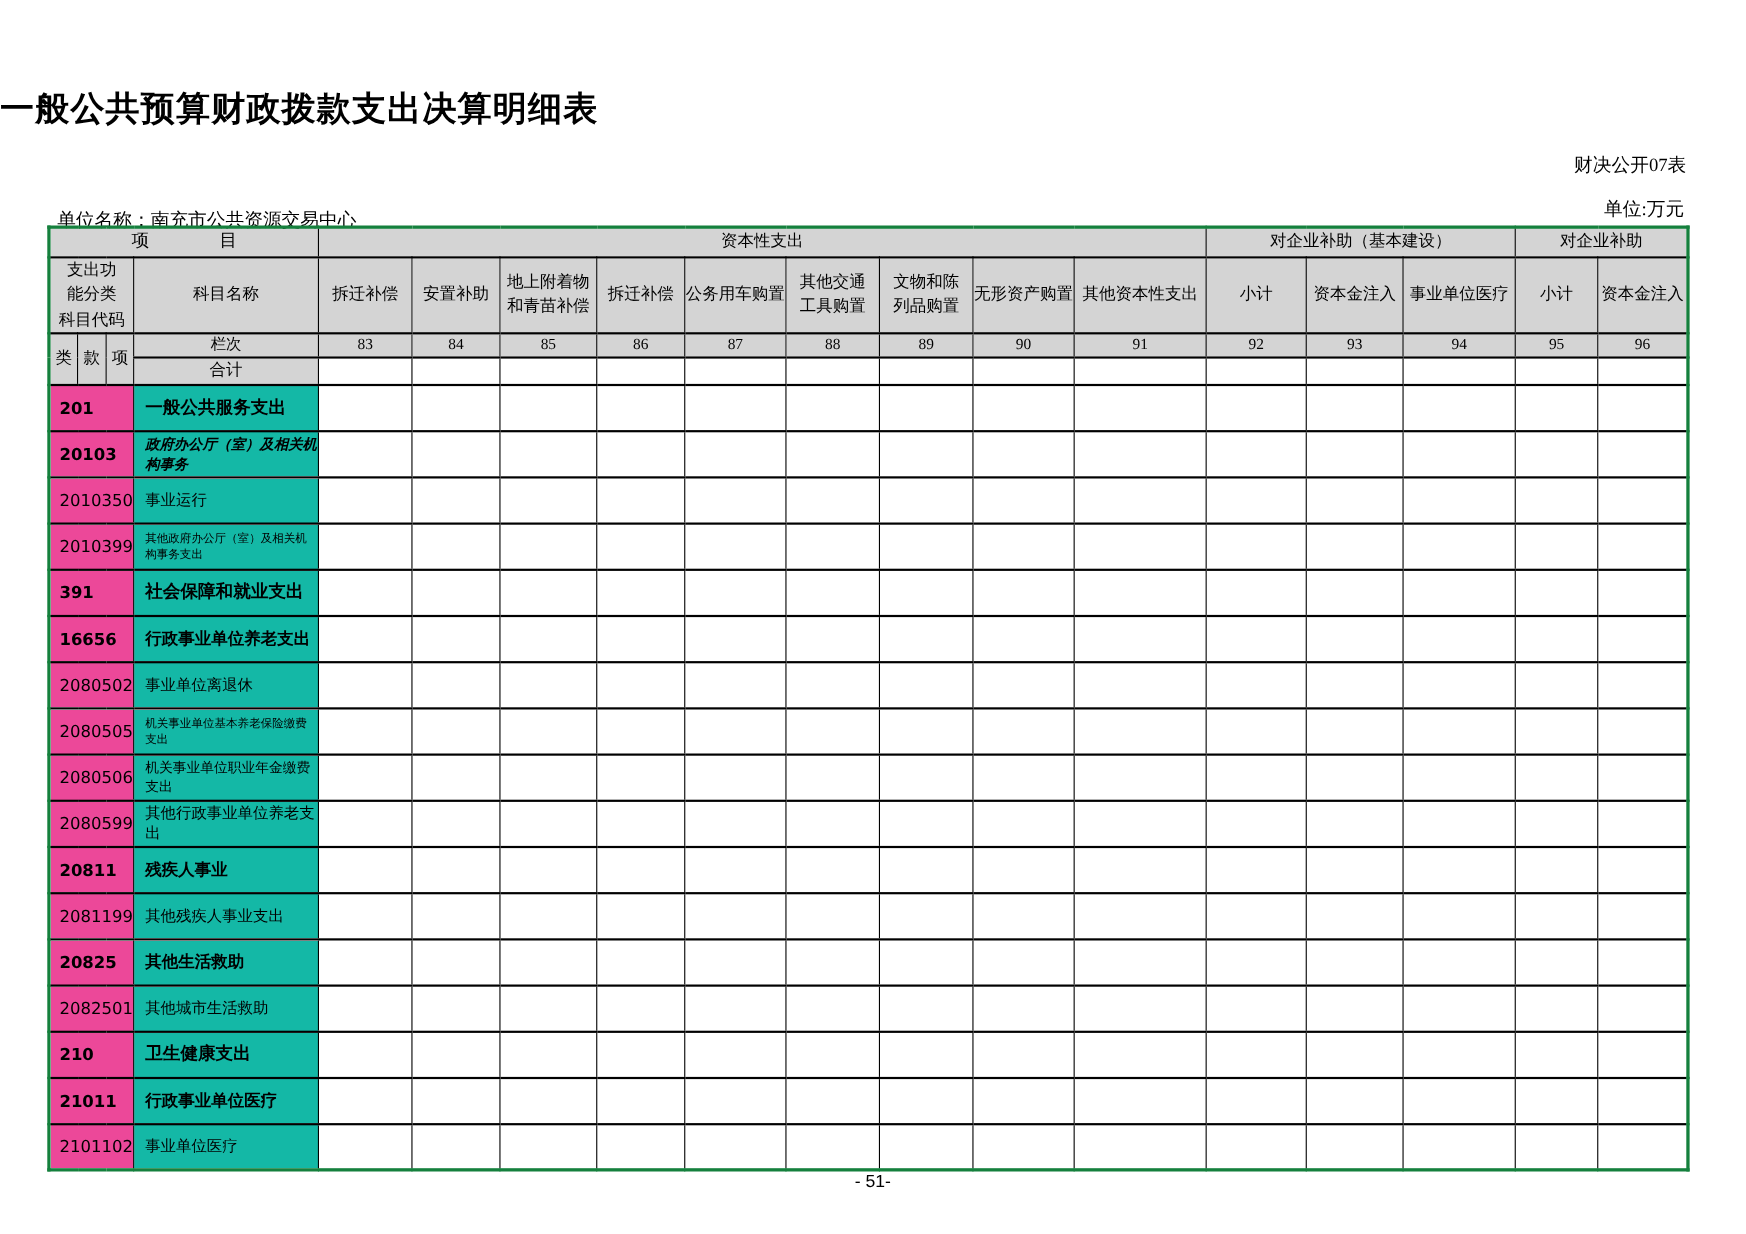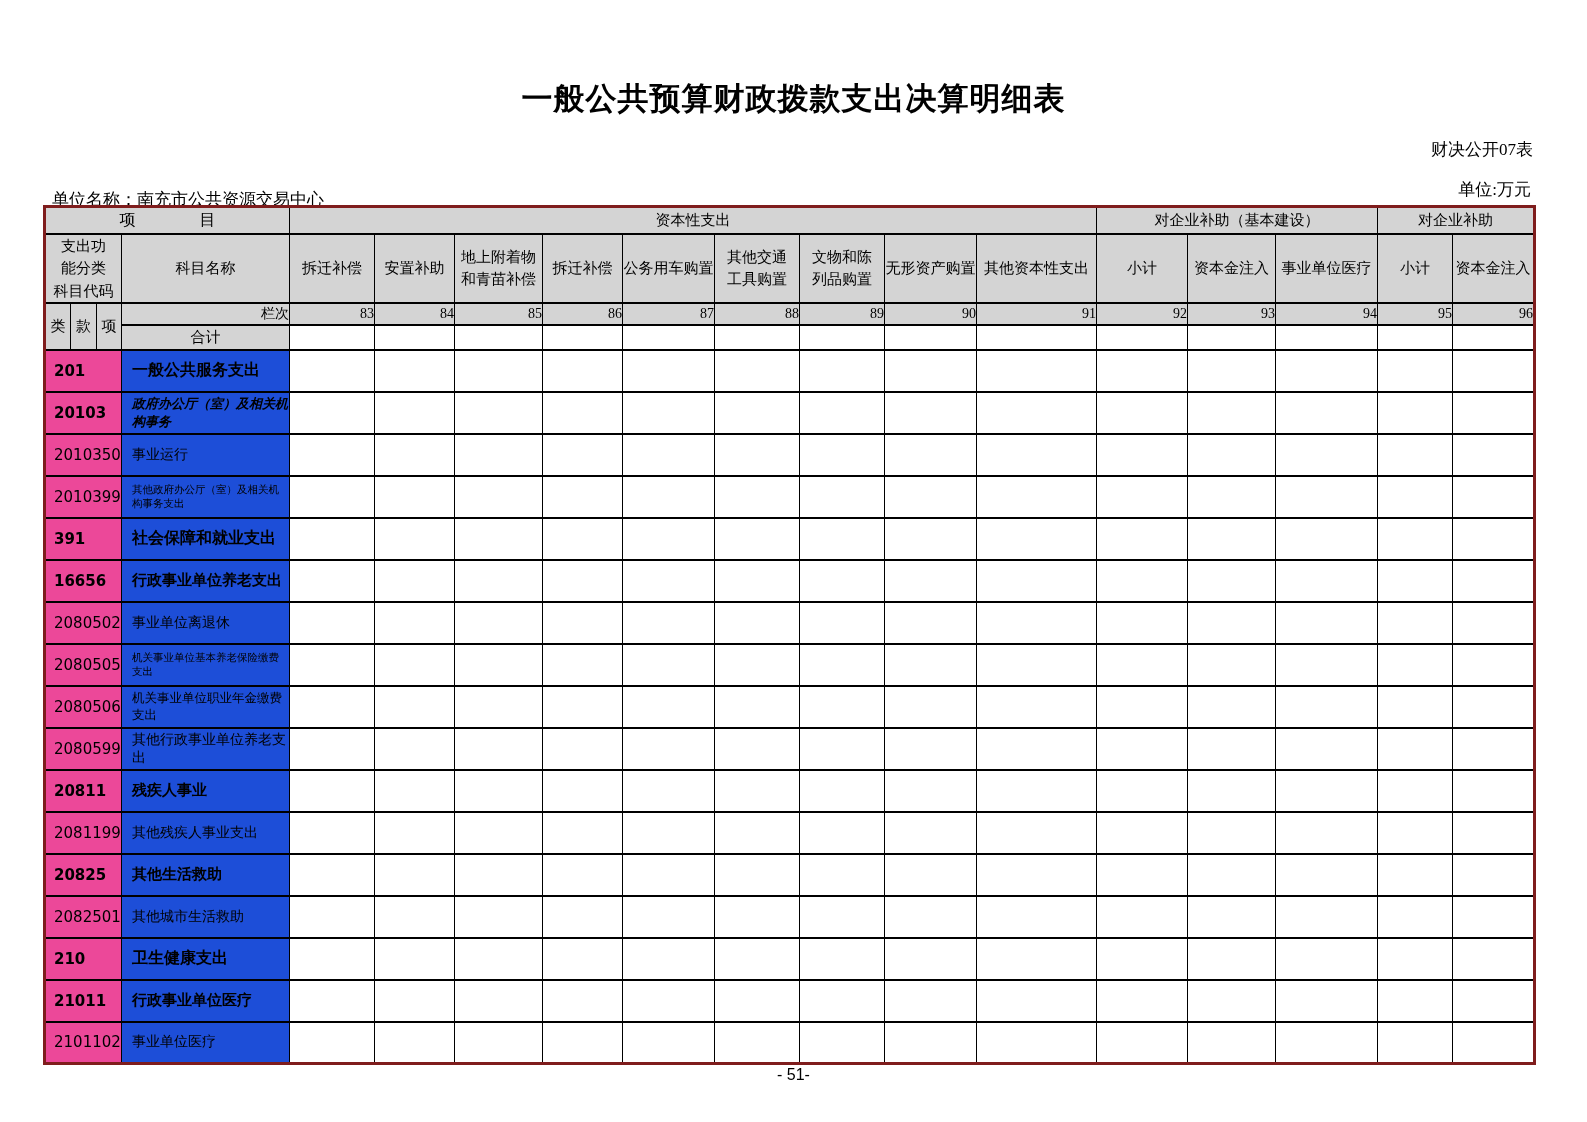--- a/index.html
+++ b/index.html
@@ -3,58 +3,58 @@
 <meta charset="utf-8">
 <style>
   * { margin:0; padding:0; box-sizing:border-box; }
   html,body { background:#ffffff; }
   body {
     width:1587px; height:1122px; position:relative;
     font-family:"Liberation Serif", serif; color:#000;
   }
   .page-title {
     position:absolute; top:78px; left:0; width:100%;
-    text-align:center; font-family:"Liberation Sans", sans-serif;
+    font-family:"Liberation Sans", sans-serif;
     font-weight:bold; font-size:31px; letter-spacing:1px;
   }
   .doc-code {
     position:absolute; top:138px; left:43px; width:1490px;
     text-align:right; font-size:17px;
   }
   .meta { position:absolute; top:176px; left:43px; width:1490px; height:28px; font-size:17px; }
   .meta .unit-name { position:absolute; left:9px; top:12px; }
   .meta .year { position:absolute; left:0; top:2px; width:100%; text-align:center; }
   .meta .unit { position:absolute; right:2px; top:2px; }
 
   table.fin {
     position:absolute; top:205px; left:43px; width:1490px;
     border-collapse:collapse; table-layout:fixed;
-    border:3px solid #7f1d1d;
+    border:3px solid #15803d;
   }
   table.fin td {
     border:1px solid #000; border-top:2px solid #000; border-bottom:2px solid #000;
     overflow:hidden; vertical-align:middle;
   }
   td.hdr {
     background:#d4d4d4; text-align:center; font-size:15px; line-height:1.5;
   }
   td.pre { white-space:pre-line; }
   td.prj { white-space:pre; font-size:16px; }
-  td.idx { font-size:14px; line-height:1.2;text-align:right; }
+  td.idx { font-size:14px; line-height:1.2; }
   td.val { background:#ffffff; }
   tr.rowA { height:27px; }
   tr.rowB { height:61px; }
   tr.rowC { height:22px; }
   tr.rowD { height:22px; }
   tr.data-row { height:42px; }
   td.code {
     font-family:"DejaVu Sans", sans-serif; font-size:15px;
     text-align:left; padding-left:8px; background:#ec4899;
   }
-  td.name { text-align:left; padding-left:10px; background:#1d4ed8; font-size:14px; }
+  td.name { text-align:left; padding-left:10px; background:#14b8a6; font-size:14px; }
   tr.r-class td.code, tr.r-section td.code, tr.r-section-italic td.code { font-weight:bold; }
   tr.r-class td.name {
     font-weight:bold; font-size:16px; font-family:"Liberation Sans", sans-serif;
   }
   tr.r-section td.name {
     font-weight:bold; font-size:15px; font-family:"Liberation Sans", sans-serif;
   }
   tr.r-section-italic td.name {
     font-weight:bold; font-style:italic; font-size:13px; font-family:"Liberation Sans", sans-serif;
   }

